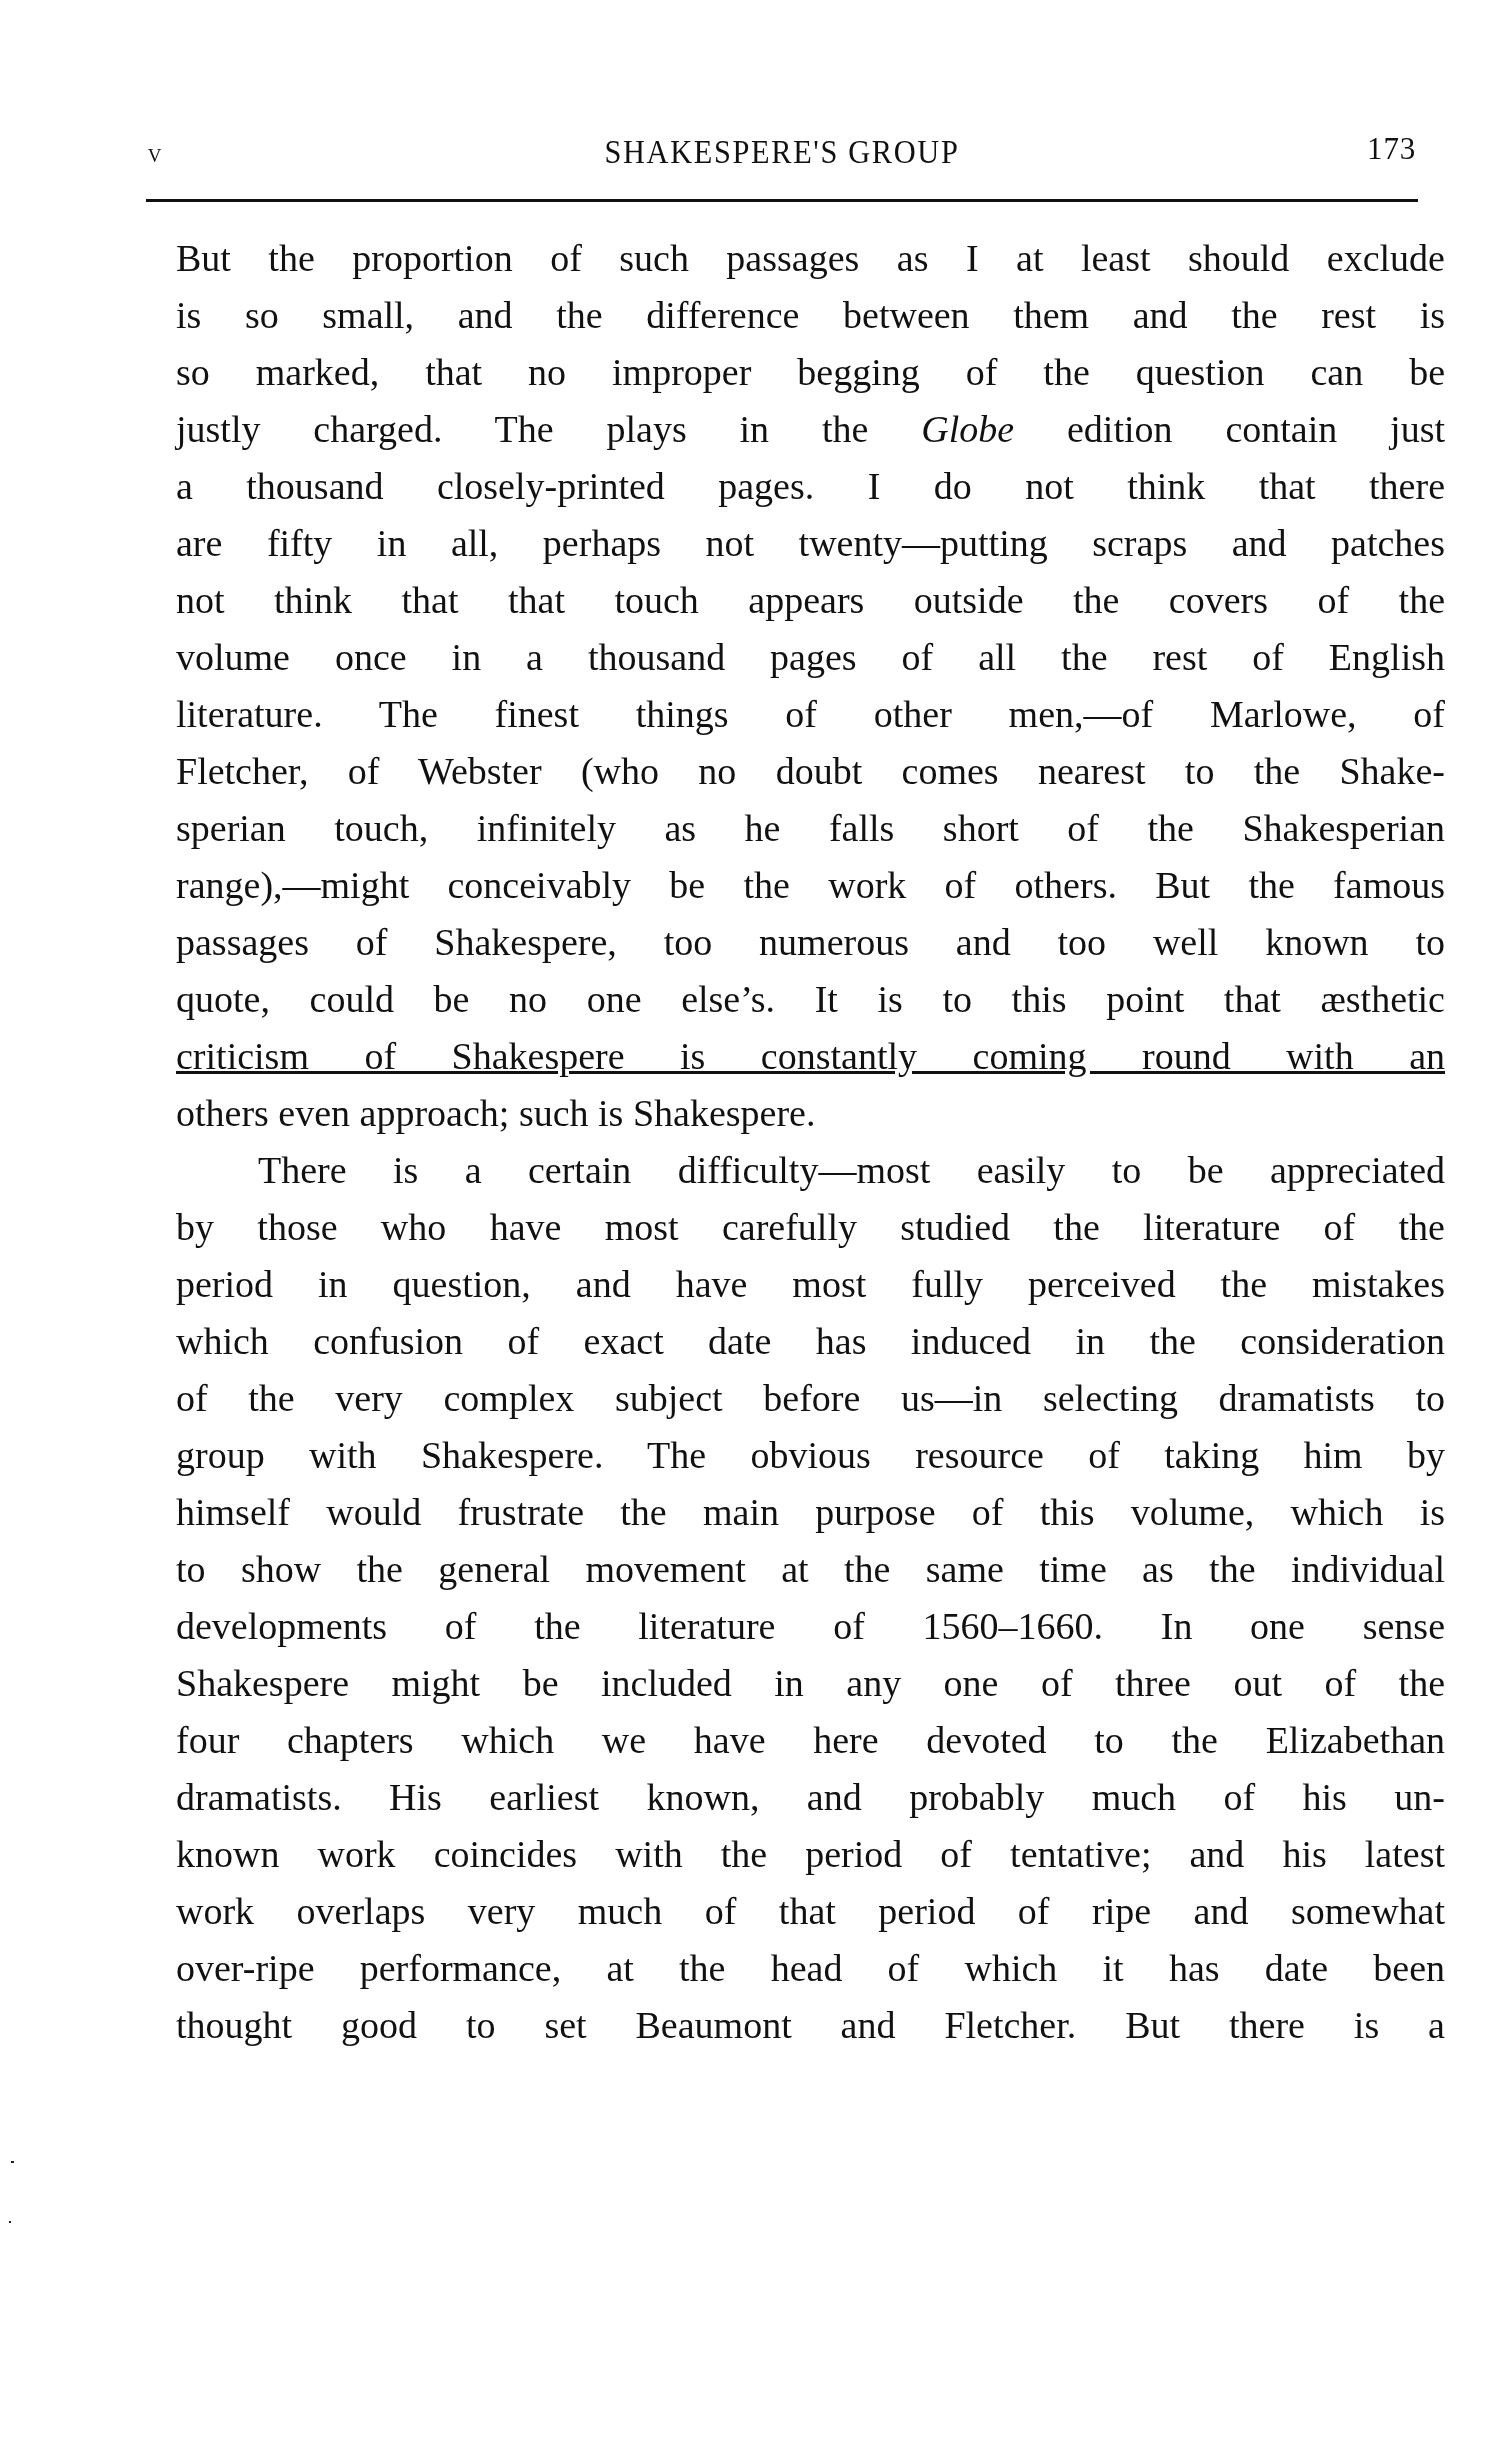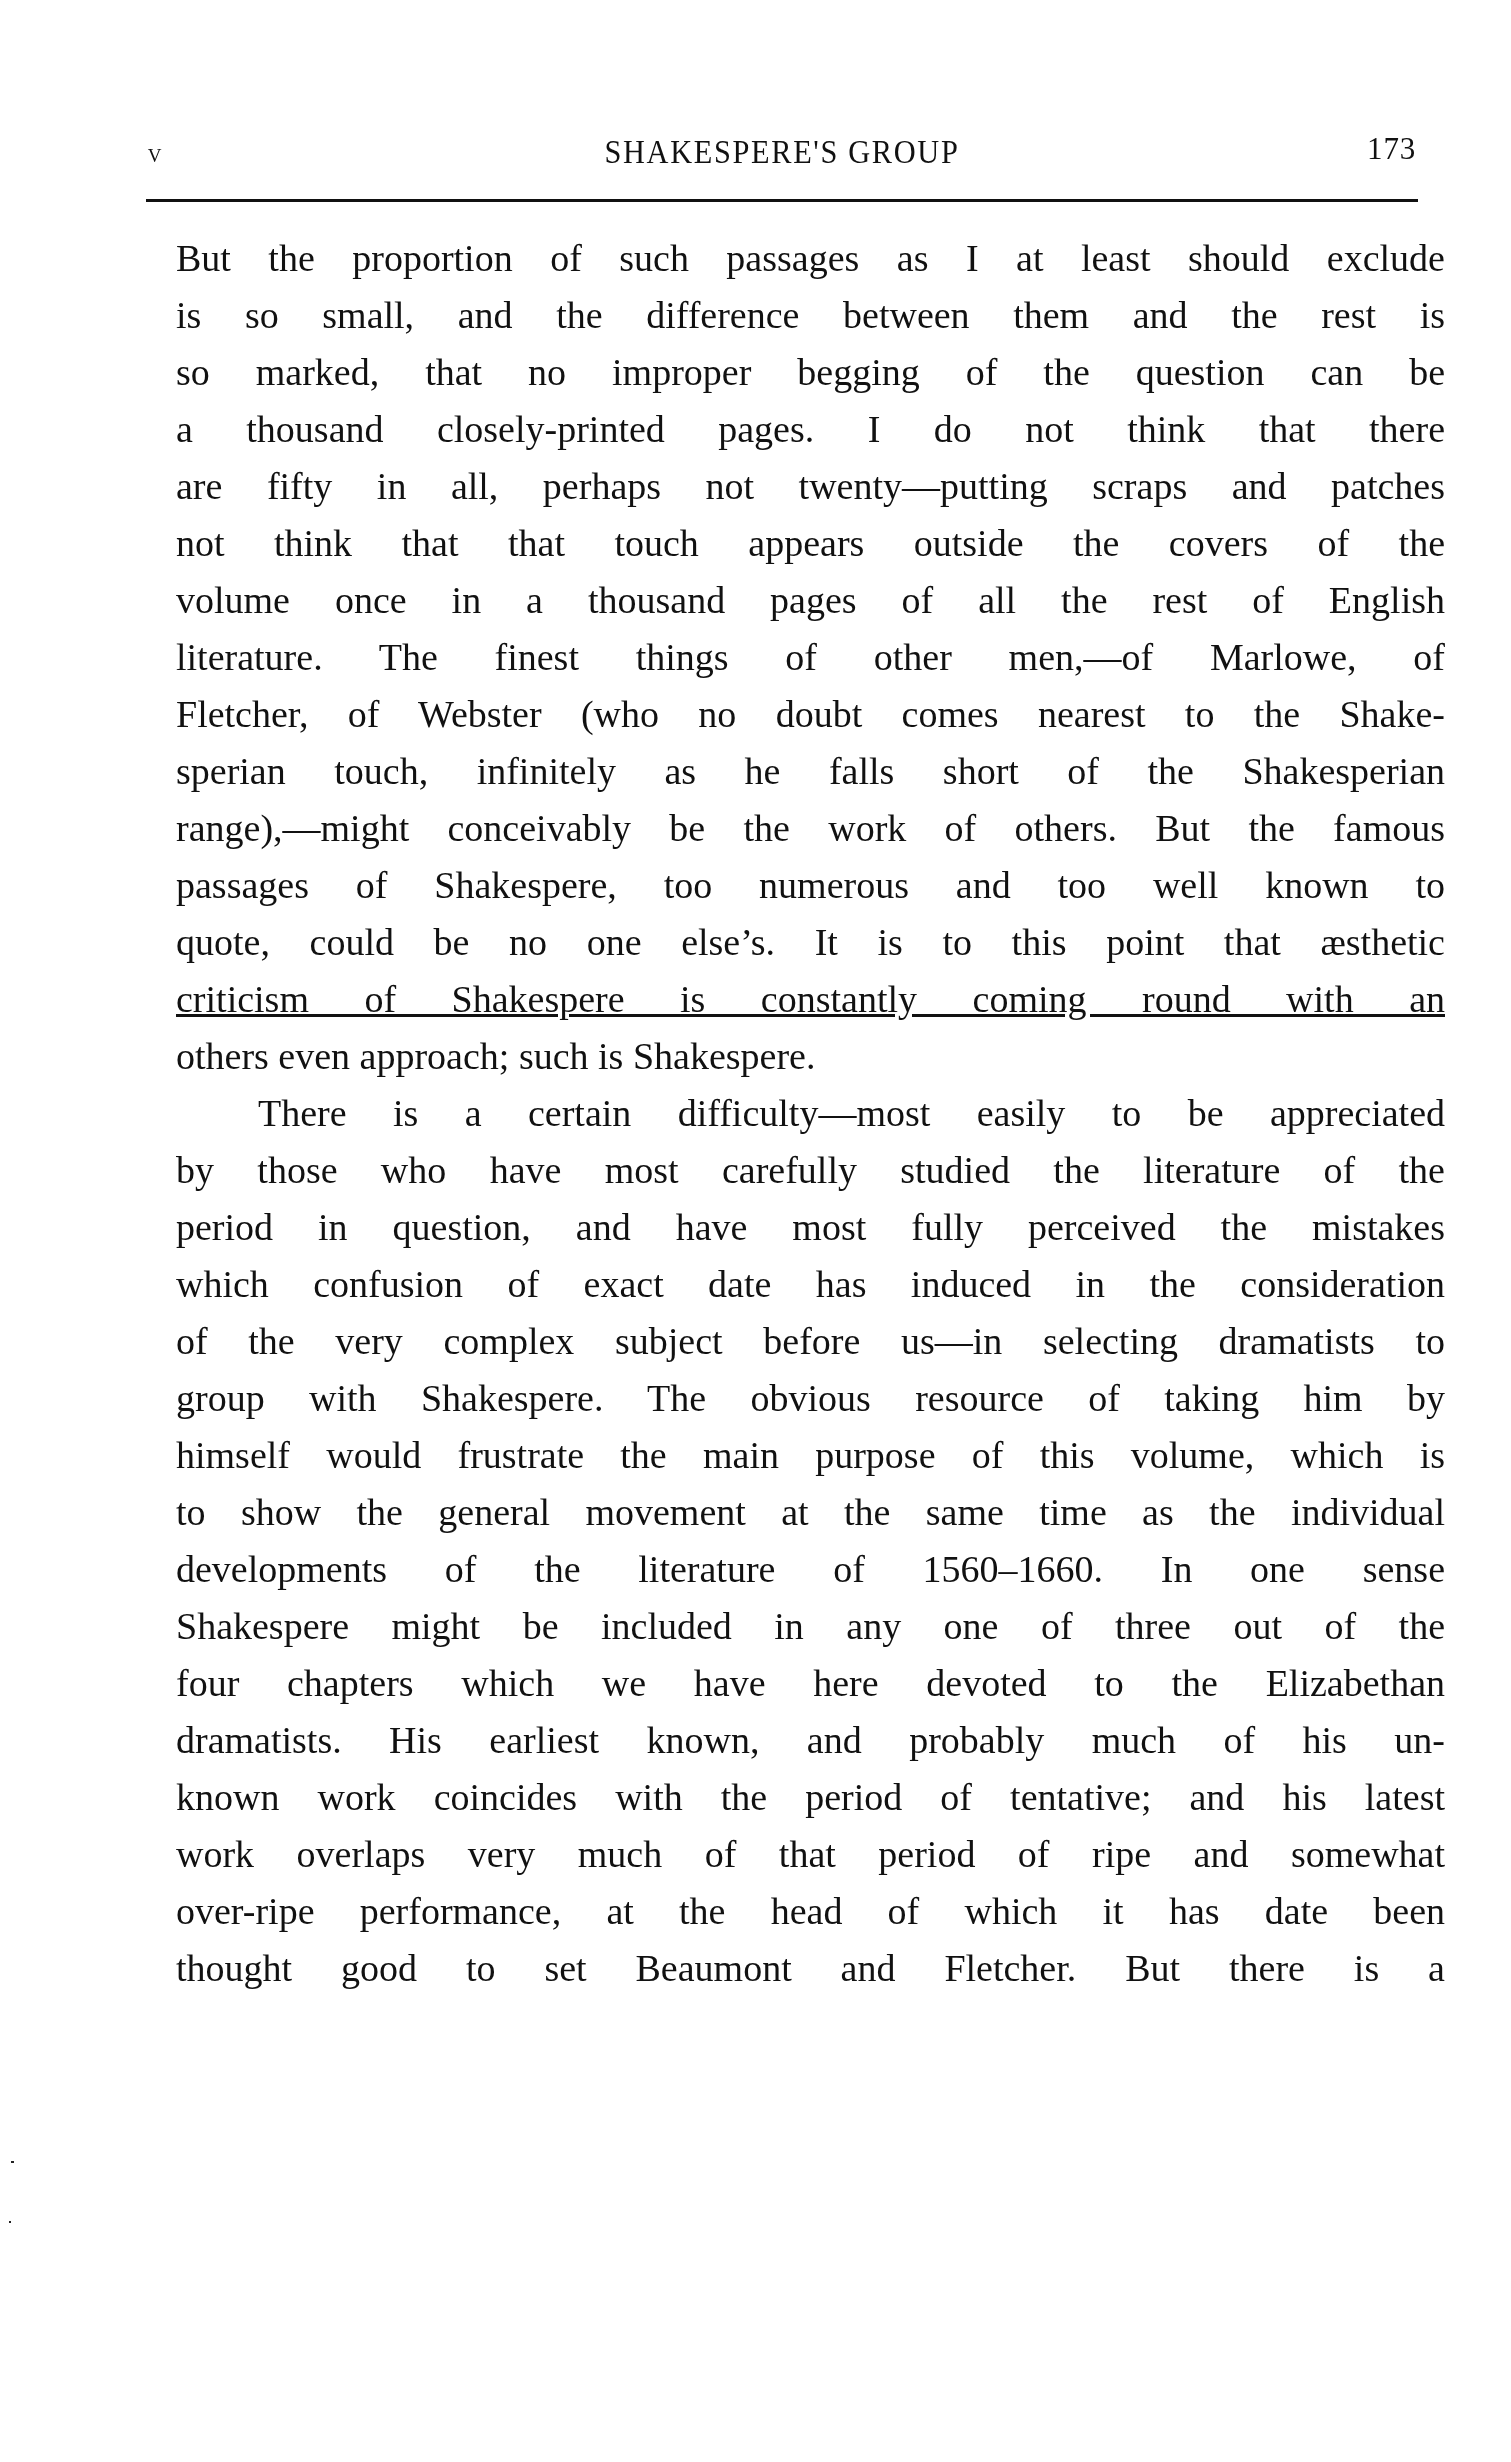--- a/index.html
+++ b/index.html
@@ -108,20 +108,21 @@
     <span class="running-title">Shakespere's Group</span>
     <span class="page-number">173</span>
   </div>
 
   <div class="head-rule"></div>
 
   <div class="body-text" id="body-text">
       <div class="line" style="word-spacing: 0px;">But the proportion of such passages as I at least should exclude</div>
       <div class="line" style="word-spacing: 0px;">is so small, and the difference between them and the rest is</div>
       <div class="line" style="word-spacing: 0px;">so marked, that no improper begging of the question can be</div>
+      <div class="line" style="word-spacing: 0px;"><span>justly charged.  The plays in the </span><em>Globe</em><span> edition contain just</span></div>
       <div class="line" style="word-spacing: 0px;">a thousand closely-printed pages.  I do not think that there</div>
       <div class="line" style="word-spacing: 0px;">are fifty in all, perhaps not twenty—putting scraps and patches</div>
       <div class="line" style="word-spacing: 0px;">not think that that touch appears outside the covers of the</div>
       <div class="line" style="word-spacing: 0px;">volume once in a thousand pages of all the rest of English</div>
       <div class="line" style="word-spacing: 0px;">literature.  The finest things of other men,—of Marlowe, of</div>
       <div class="line" style="word-spacing: 0px;">Fletcher, of Webster (who no doubt comes nearest to the Shake-</div>
       <div class="line" style="word-spacing: 0px;">sperian touch, infinitely as he falls short of the Shakesperian</div>
       <div class="line" style="word-spacing: 0px;">range),—might conceivably be the work of others.  But the famous</div>
       <div class="line" style="word-spacing: 0px;">passages of Shakespere, too numerous and too well known to</div>
       <div class="line" style="word-spacing: 0px;">quote, could be no one else’s.  It is to this point that æsthetic</div>

